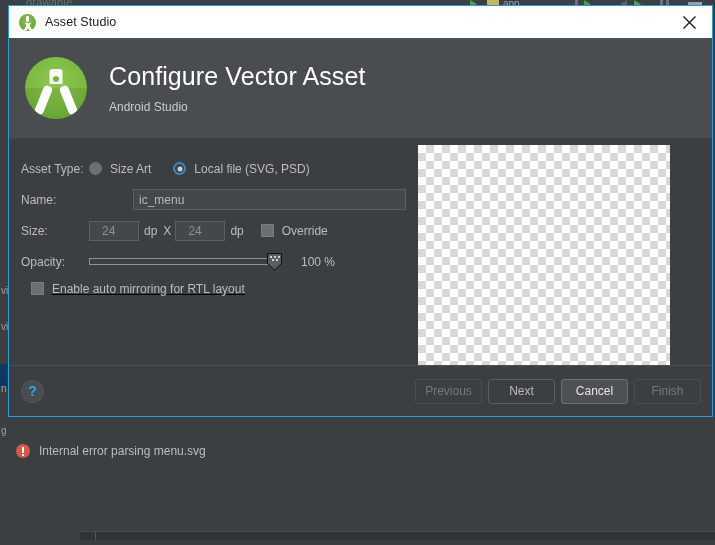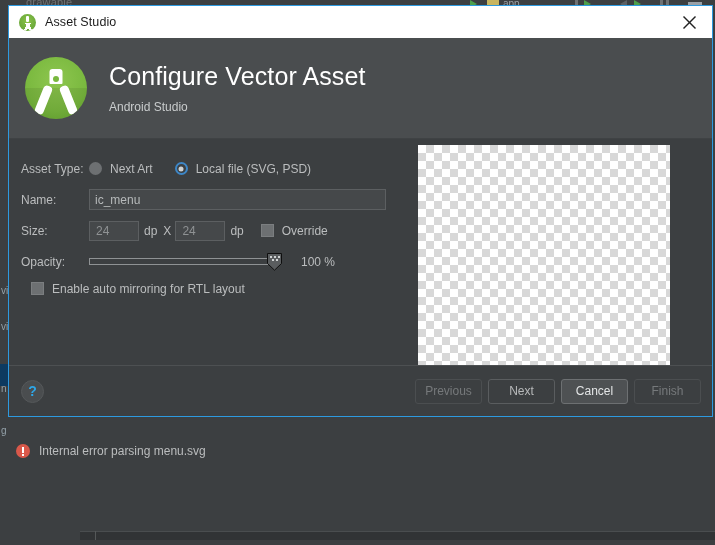--- a/index.html
+++ b/index.html
@@ -296,20 +296,21 @@
     background: #45484a;
     border: 1px solid #5c5f61;
     height: 21px;
     font-size: 12px;
     color: #b6b9ba;
     padding: 0 5px;
     display: flex;
     align-items: center;
     overflow: hidden;
     white-space: nowrap;
+    margin-left: 44px;
   }
   #name-field { width: 297px; }
   #path-field { width: 273px; }
   #path-browse {
     width: 19px; height: 21px;
     margin-left: 6px;
     background: #4a4d4f;
     border: 1px solid #5c5f61;
     color: #b6b9ba;
     font-size: 11px;
@@ -319,21 +320,21 @@
     line-height: 6px;
     padding-bottom: 5px;
     cursor: pointer;
   }
   .sizefield {
     width: 50px; height: 20px;
     background: #45484a;
     border: 1px solid #5c5f61;
     font-size: 12px;
     color: #8f9294;
-    padding: 0 6px;
+    padding: 0 12px;
     display: flex;
     align-items: center;
   }
   .unit {
     font-size: 12px;
     color: #bbbdbe;
     margin: 0 5px;
   }
   .xsep { font-size: 12px; color: #bbbdbe; margin: 0 4px 0 1px; }
 
@@ -377,20 +378,21 @@
     margin-left: 22px;
     font-size: 12px;
     color: #bbbdbe;
   }
 
   #rtl-row {
     display: flex;
     align-items: flex-start;
     margin-top: 2px;
     margin-left: 10px;
+    text-decoration: underline;
   }
 
   
   #error-row {
     position: absolute;
     left: 7px; top: 305px;
     display: flex;
     align-items: center;
   }
   #error-icon {
@@ -563,21 +565,21 @@
 
   <div id="body">
 
     <div id="form">
 
       <div class="row">
         <div class="row-label">Asset Type:</div>
         <div class="radio-group">
           <div class="radio-item">
             <div class="radio-dot"></div>
-            <div class="radio-label">Next Art</div>
+            <div class="radio-label">Size Art</div>
           </div>
           <div class="radio-item">
             <div class="radio-dot checked"></div>
             <div class="radio-label">Local file (SVG, PSD)</div>
           </div>
         </div>
       </div>
 
       <div class="row">
         <div class="row-label">Name:</div>

